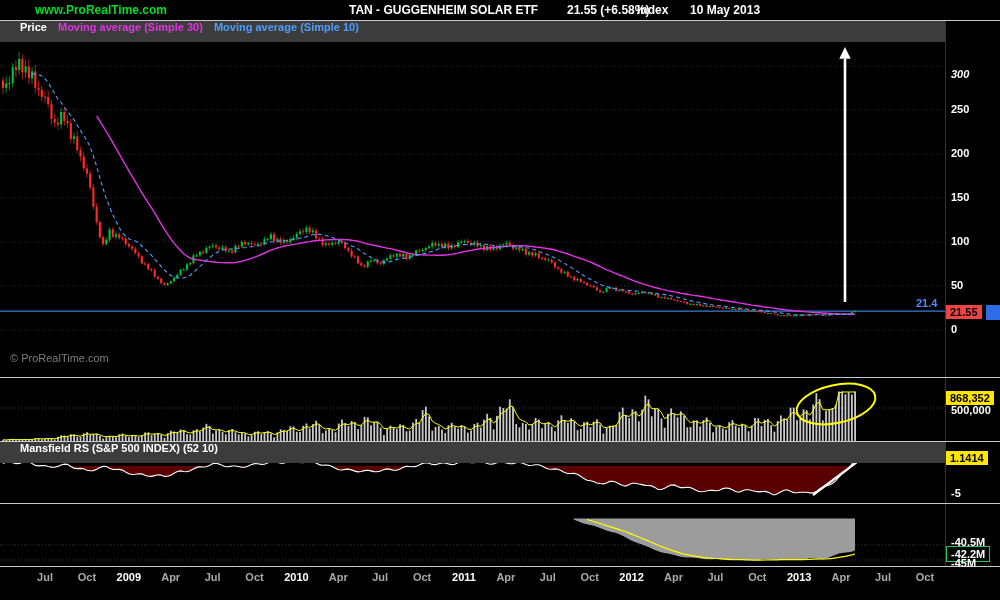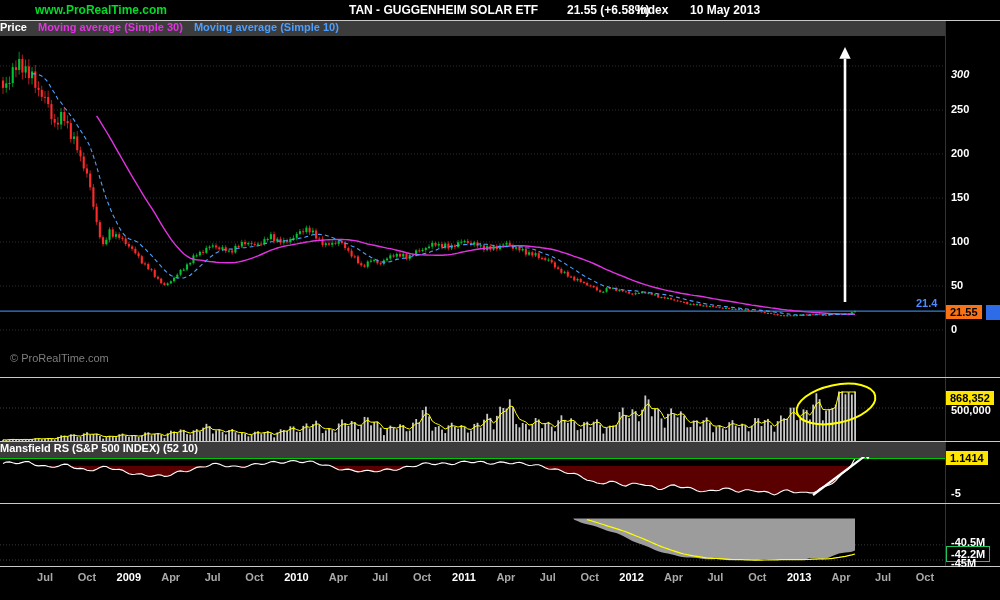--- a/index.html
+++ b/index.html
@@ -8,22 +8,22 @@
        font-family:"Liberation Sans",sans-serif;}
   #chart-svg{position:absolute;left:0;top:0;}
   #topbar{position:absolute;left:0;top:0;width:1000px;height:20px;background:#000;
           color:#fff;font-size:12px;font-weight:bold;z-index:5;}
   #topbar span{position:absolute;top:3px;white-space:nowrap;}
   #sitelbl{left:35px;}
   #symlbl{left:349px;}
   #pricelbl{left:567px;}
   #tflbl{left:637px;}
   #datelbl{left:690px;}
-  .phdr{position:absolute;left:0;width:945px;height:15px;background:#3C3C3C;
-        font-size:11px;font-weight:bold;line-height:13px;padding-left:0;
+  .phdr{position:absolute;left:0;width:945px;height:21px;background:#3C3C3C;
+        font-size:11px;font-weight:bold;line-height:13px;padding-left:20px;
         white-space:nowrap;z-index:4;color:#fff;}
   .phdr span{margin-right:8px;}
   #hdr-price{top:21px;}
   #hdr-vol{top:378px;}
   #hdr-rs{top:442px;}
   #hdr-cfi{top:504px;}
   .sep{position:absolute;left:0;width:1000px;height:1px;background:#C9C9C9;z-index:4;}
   #sep0{top:20px;}#sep1{top:377px;}#sep2{top:441px;}#sep3{top:503px;}#sep4{top:566px;}
   #vdiv{position:absolute;left:945px;top:21px;width:1px;height:545px;background:#333;z-index:3;}
   #axis-layer{position:absolute;left:0;top:0;width:1000px;height:600px;z-index:6;pointer-events:none;}
@@ -917,21 +917,21 @@
   <div class="sep" id="sep2"></div>
   <div class="sep" id="sep3"></div>
   <div class="sep" id="sep4"></div>
   <div id="vdiv"></div>
 
   <div id="watermark">© ProRealTime.com</div>
 
   <div id="axis-layer">
     <div id="lvl-label">21.4</div>
     <div id="blue-marker"></div>
-    <div class="badge" id="badge-price" style="background: #f97316;">21.55</div>
+    <div class="badge" id="badge-price" style="background: #ef4444;">21.55</div>
     <div class="badge" id="badge-vol" style="background: rgb(255, 230, 0);">868,352</div>
     <div class="tick" id="tick-vol">500,000</div>
     <div class="badge" id="badge-rs" style="background: rgb(255, 230, 0); text-align: center;">1.1414</div>
     <div class="tick" id="tick-rs">-5</div>
     <div class="tick" id="tick-cfi-a">-40.5M</div>
     <div class="badge" id="badge-cfi">-42.2M</div>
     <div class="tick" id="tick-cfi-b">-45M</div>
   <div class="tick" style="top: 68px; font-style: italic;">300</div>
       <div class="tick" style="top: 103px;">250</div>
       <div class="tick" style="top: 147px;">200</div>

